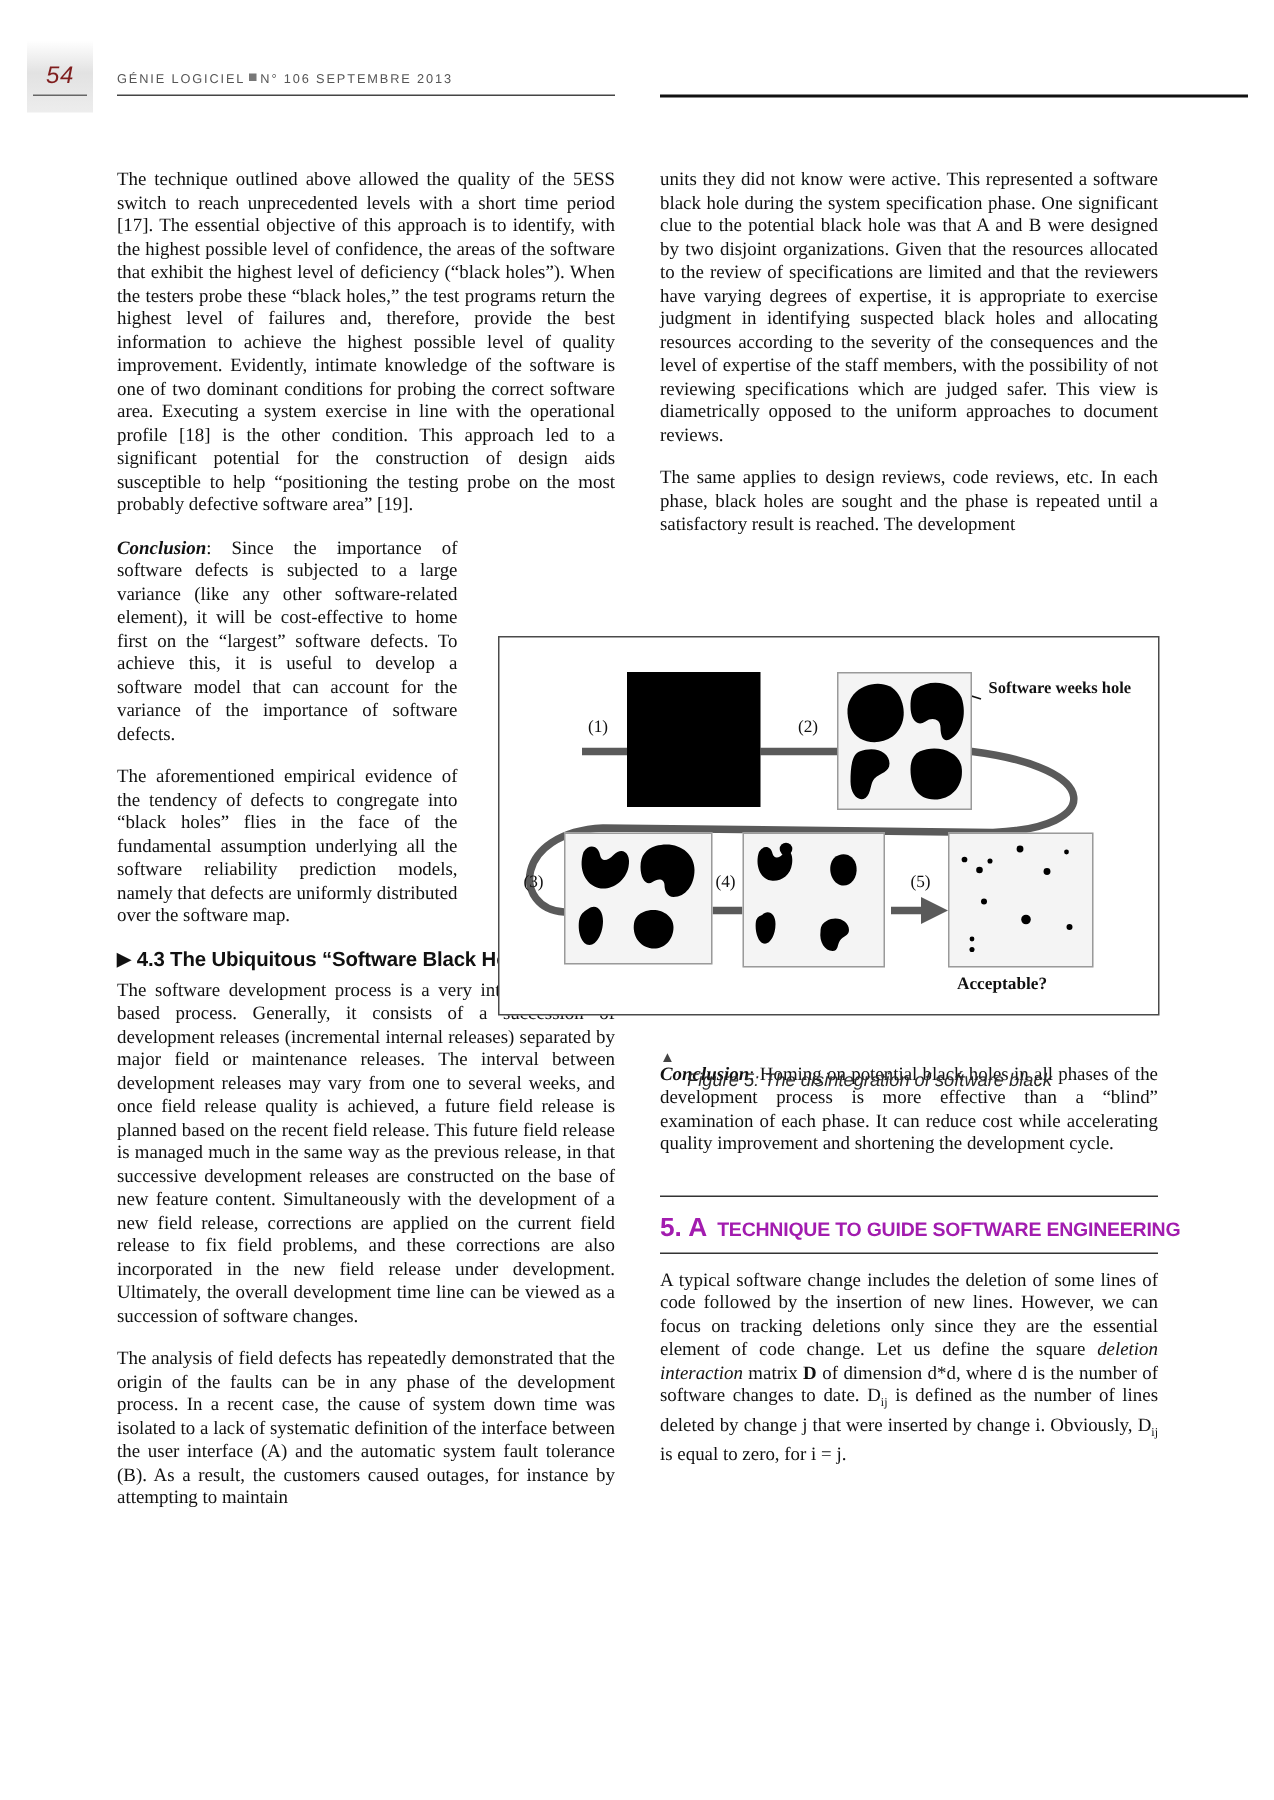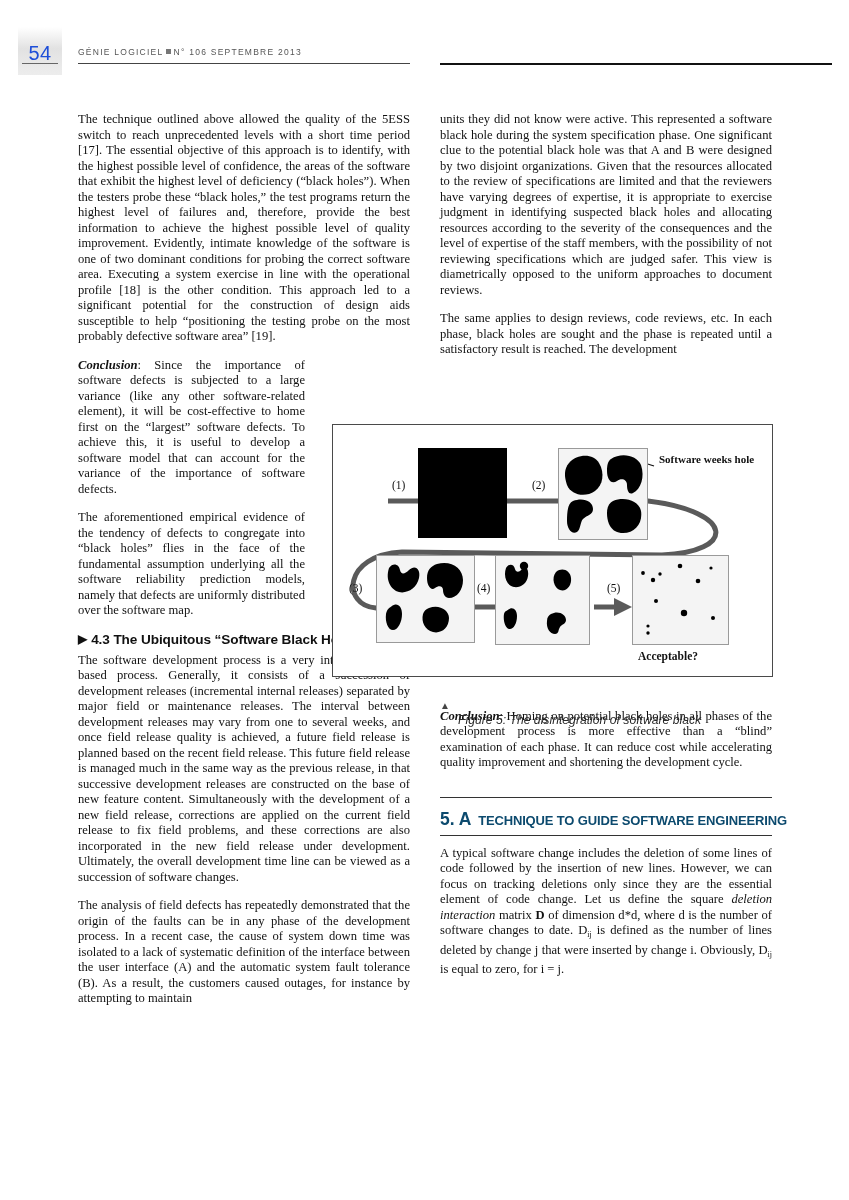--- a/index.html
+++ b/index.html
@@ -32,23 +32,24 @@
     height: 48px;
     background: linear-gradient(to bottom, #ffffff 0%, #e2e2e2 45%, #ededed 100%);
   }
   #page-number {
     position: absolute;
     left: 18px;
     top: 42px;
     width: 44px;
     text-align: center;
     font-family: "Liberation Sans", sans-serif;
-    font-size: 20px;
-    color: #1d4ed8;
+    font-size: 16px;
+    color: #7f1d1d;
     letter-spacing: 0.5px;
+    font-style: italic;
   }
   #journal-line {
     position: absolute;
     left: 78px;
     top: 47px;
     font-family: "Liberation Sans", sans-serif;
     font-size: 8.5px;
     letter-spacing: 1.25px;
     color: #555;
     white-space: nowrap;
@@ -144,21 +145,21 @@
     margin: 26px 0 10px 0;
   }
   .major-rule {
     height: 1.2px;
     background: #333;
     margin-bottom: 5px;
   }
   h2.major {
     margin: 0 0 4px 0;
     font-family: "Liberation Sans", sans-serif;
-    color: #0c4a6e;
+    color: #a21caf;
     font-weight: bold;
     white-space: nowrap;
   }
   h2.major .num { font-size: 17.5px; }
   h2.major .sc  { font-size: 13px; letter-spacing: -0.15px; }
   .major-rule-bottom {
     height: 1.2px;
     background: #333;
     margin-top: 3px;
   }

